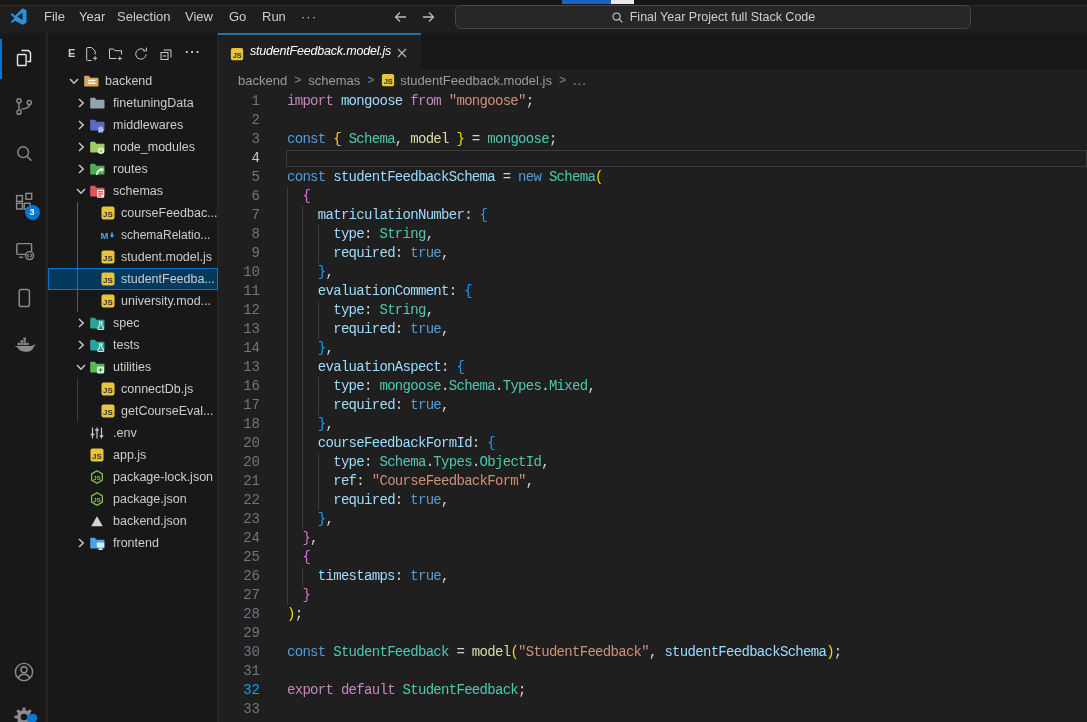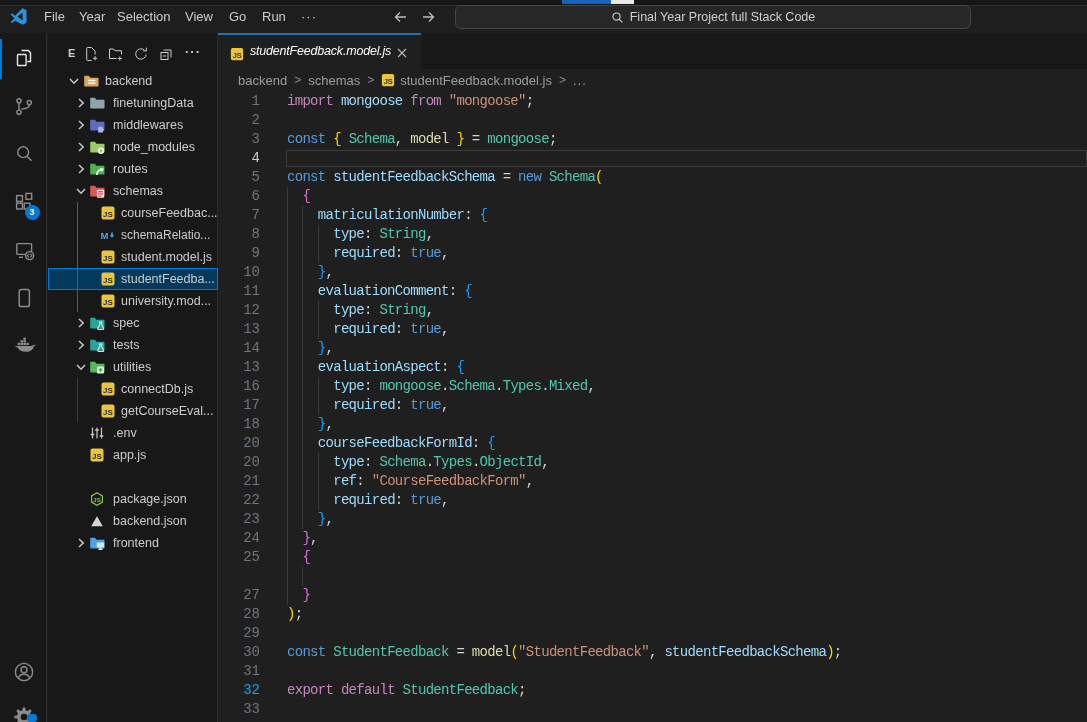--- a/index.html
+++ b/index.html
@@ -270,20 +270,27 @@
           </g>
         </svg></div>
       <div style="position:absolute;left:65px;top:0;line-height:22px;color:#cccccc;white-space:nowrap;font-size:12.5px">.env</div>
     </div>
 <div style="position:absolute;left:48px;top:444px;width:170px;height:22px;overflow:hidden;">
       <div style="position:absolute;left:41px;top:3px"><svg width="16" height="16" viewBox="0 0 16 16" style="">
           <rect x="1.5" y="1.5" width="13" height="13" rx="2" fill="#e8c53a"></rect>
           <text x="8" y="11.6" font-size="8" font-weight="bold" fill="#323330" text-anchor="middle" font-family="Liberation Sans,sans-serif">JS</text>
         </svg></div>
       <div style="position:absolute;left:65px;top:0;line-height:22px;color:#cccccc;white-space:nowrap;font-size:12.5px">app.js</div>
+    </div>
+<div style="position:absolute;left:48px;top:466px;width:170px;height:22px;overflow:hidden;">
+      <div style="position:absolute;left:41px;top:3px"><svg width="16" height="16" viewBox="0 0 16 16" style="">
+          <path d="M8 1.8l5.4 3.1v6.2L8 14.2l-5.4-3.1V4.9z" fill="none" stroke="#8bc34a" stroke-width="1.2"></path>
+          <text x="8" y="10.6" font-size="6" font-weight="bold" fill="#8bc34a" text-anchor="middle" font-family="Liberation Sans,sans-serif">JS</text>
+        </svg></div>
+      <div style="position:absolute;left:65px;top:0;line-height:22px;color:#cccccc;white-space:nowrap;font-size:12.5px">package-lock.json</div>
     </div>
 <div style="position:absolute;left:48px;top:488px;width:170px;height:22px;overflow:hidden;">
       <div style="position:absolute;left:41px;top:3px"><svg width="16" height="16" viewBox="0 0 16 16" style="">
           <path d="M8 1.8l5.4 3.1v6.2L8 14.2l-5.4-3.1V4.9z" fill="none" stroke="#8bc34a" stroke-width="1.2"></path>
           <text x="8" y="10.6" font-size="6" font-weight="bold" fill="#8bc34a" text-anchor="middle" font-family="Liberation Sans,sans-serif">JS</text>
         </svg></div>
       <div style="position:absolute;left:65px;top:0;line-height:22px;color:#cccccc;white-space:nowrap;font-size:12.5px">package.json</div>
     </div>
 <div style="position:absolute;left:48px;top:510px;width:170px;height:22px;overflow:hidden;">
       <div style="position:absolute;left:41px;top:3px"><svg width="16" height="16" viewBox="0 0 16 16" style="">
@@ -357,19 +364,20 @@
 <div class="cl" style="top:376.5px"><span class="ln" style="color:#6e7681">16</span><span class="cd"><span style="color:#D4D4D4">      </span><span style="color:#9CDCFE">type</span><span style="color:#D4D4D4">: </span><span style="color:#4EC9B0">mongoose</span><span style="color:#D4D4D4">.</span><span style="color:#4EC9B0">Schema</span><span style="color:#D4D4D4">.</span><span style="color:#4EC9B0">Types</span><span style="color:#D4D4D4">.</span><span style="color:#4EC9B0">Mixed</span><span style="color:#D4D4D4">,</span></span></div>
 <div class="cl" style="top:395.5px"><span class="ln" style="color:#6e7681">17</span><span class="cd"><span style="color:#D4D4D4">      </span><span style="color:#9CDCFE">required</span><span style="color:#D4D4D4">: </span><span style="color:#569CD6">true</span><span style="color:#D4D4D4">,</span></span></div>
 <div class="cl" style="top:414.5px"><span class="ln" style="color:#6e7681">18</span><span class="cd"><span style="color:#D4D4D4">    </span><span style="color:#179FFF">}</span><span style="color:#D4D4D4">,</span></span></div>
 <div class="cl" style="top:433.5px"><span class="ln" style="color:#6e7681">20</span><span class="cd"><span style="color:#D4D4D4">    </span><span style="color:#9CDCFE">courseFeedbackFormId</span><span style="color:#D4D4D4">: </span><span style="color:#179FFF">{</span></span></div>
 <div class="cl" style="top:452.5px"><span class="ln" style="color:#6e7681">20</span><span class="cd"><span style="color:#D4D4D4">      </span><span style="color:#9CDCFE">type</span><span style="color:#D4D4D4">: </span><span style="color:#4EC9B0">Schema</span><span style="color:#D4D4D4">.</span><span style="color:#4EC9B0">Types</span><span style="color:#D4D4D4">.</span><span style="color:#4EC9B0">ObjectId</span><span style="color:#D4D4D4">,</span></span></div>
 <div class="cl" style="top:471.5px"><span class="ln" style="color:#6e7681">21</span><span class="cd"><span style="color:#D4D4D4">      </span><span style="color:#9CDCFE">ref</span><span style="color:#D4D4D4">: </span><span style="color:#CE9178">"CourseFeedbackForm"</span><span style="color:#D4D4D4">,</span></span></div>
 <div class="cl" style="top:490.5px"><span class="ln" style="color:#6e7681">22</span><span class="cd"><span style="color:#D4D4D4">      </span><span style="color:#9CDCFE">required</span><span style="color:#D4D4D4">: </span><span style="color:#569CD6">true</span><span style="color:#D4D4D4">,</span></span></div>
 <div class="cl" style="top:509.5px"><span class="ln" style="color:#6e7681">23</span><span class="cd"><span style="color:#D4D4D4">    </span><span style="color:#179FFF">}</span><span style="color:#D4D4D4">,</span></span></div>
 <div class="cl" style="top:528.5px"><span class="ln" style="color:#6e7681">24</span><span class="cd"><span style="color:#D4D4D4">  </span><span style="color:#DA70D6">}</span><span style="color:#D4D4D4">,</span></span></div>
 <div class="cl" style="top:547.5px"><span class="ln" style="color:#6e7681">25</span><span class="cd"><span style="color:#D4D4D4">  </span><span style="color:#DA70D6">{</span></span></div>
+<div class="cl" style="top:566.5px"><span class="ln" style="color:#6e7681">26</span><span class="cd"><span style="color:#D4D4D4">    </span><span style="color:#9CDCFE">timestamps</span><span style="color:#D4D4D4">: </span><span style="color:#569CD6">true</span><span style="color:#D4D4D4">,</span></span></div>
 <div class="cl" style="top:585.5px"><span class="ln" style="color:#6e7681">27</span><span class="cd"><span style="color:#D4D4D4">  </span><span style="color:#DA70D6">}</span></span></div>
 <div class="cl" style="top:604.5px"><span class="ln" style="color:#6e7681">28</span><span class="cd"><span style="color:#FFD700">)</span><span style="color:#D4D4D4">;</span></span></div>
 <div class="cl" style="top:623.5px"><span class="ln" style="color:#6e7681">29</span><span class="cd"></span></div>
 <div class="cl" style="top:642.5px"><span class="ln" style="color:#6e7681">30</span><span class="cd"><span style="color:#569CD6">const </span><span style="color:#4EC9B0">StudentFeedback</span><span style="color:#D4D4D4"> = </span><span style="color:#DCDCAA">model</span><span style="color:#FFD700">(</span><span style="color:#CE9178">"StudentFeedback"</span><span style="color:#D4D4D4">, </span><span style="color:#9CDCFE">studentFeedbackSchema</span><span style="color:#FFD700">)</span><span style="color:#D4D4D4">;</span></span></div>
 <div class="cl" style="top:661.5px"><span class="ln" style="color:#6e7681">31</span><span class="cd"></span></div>
 <div class="cl" style="top:680.5px"><span class="ln" style="color:#0ea5e9">32</span><span class="cd"><span style="color:#C586C0">export </span><span style="color:#C586C0">default </span><span style="color:#4EC9B0">StudentFeedback</span><span style="color:#D4D4D4">;</span></span></div>
 <div class="cl" style="top:699.5px"><span class="ln" style="color:#6e7681">33</span><span class="cd"></span></div>
 </div>
 </body></html>

